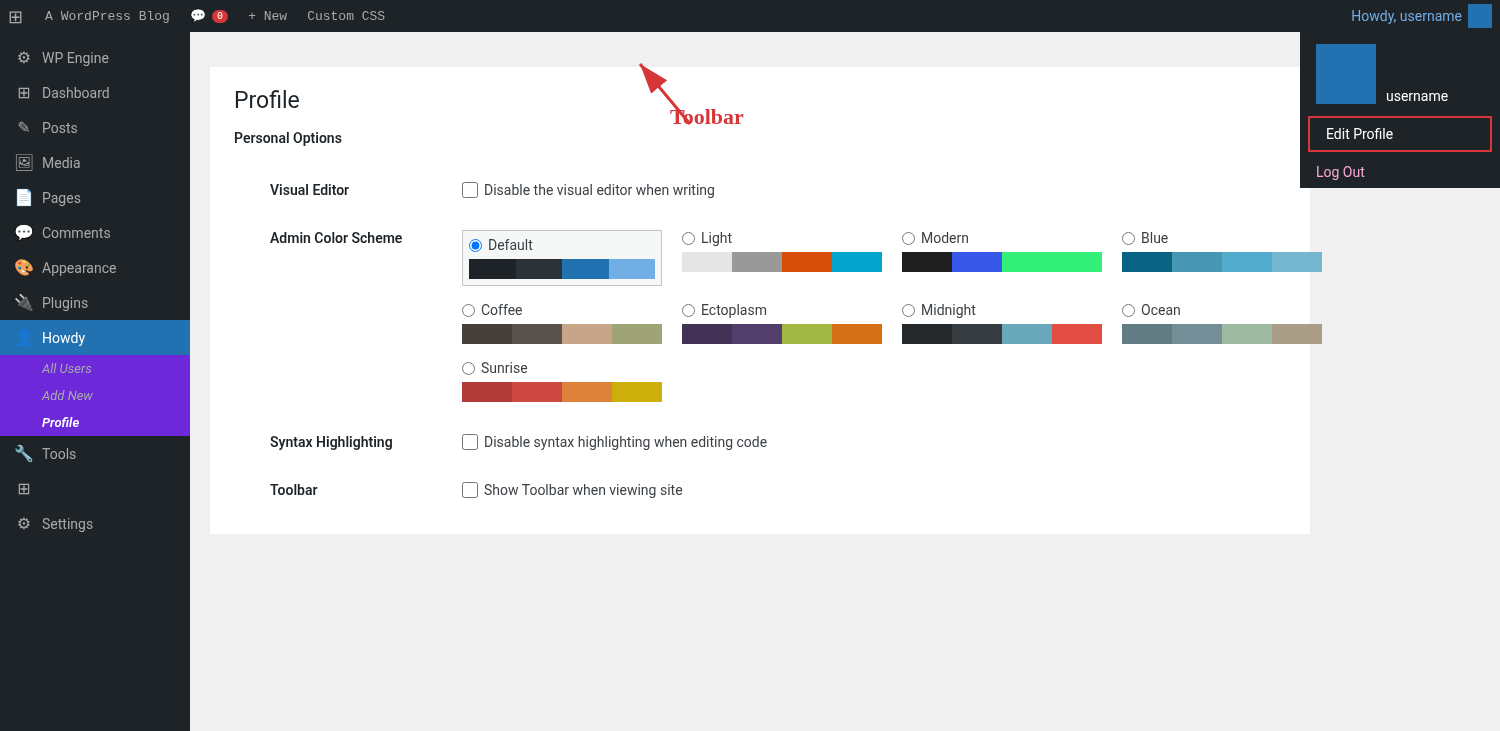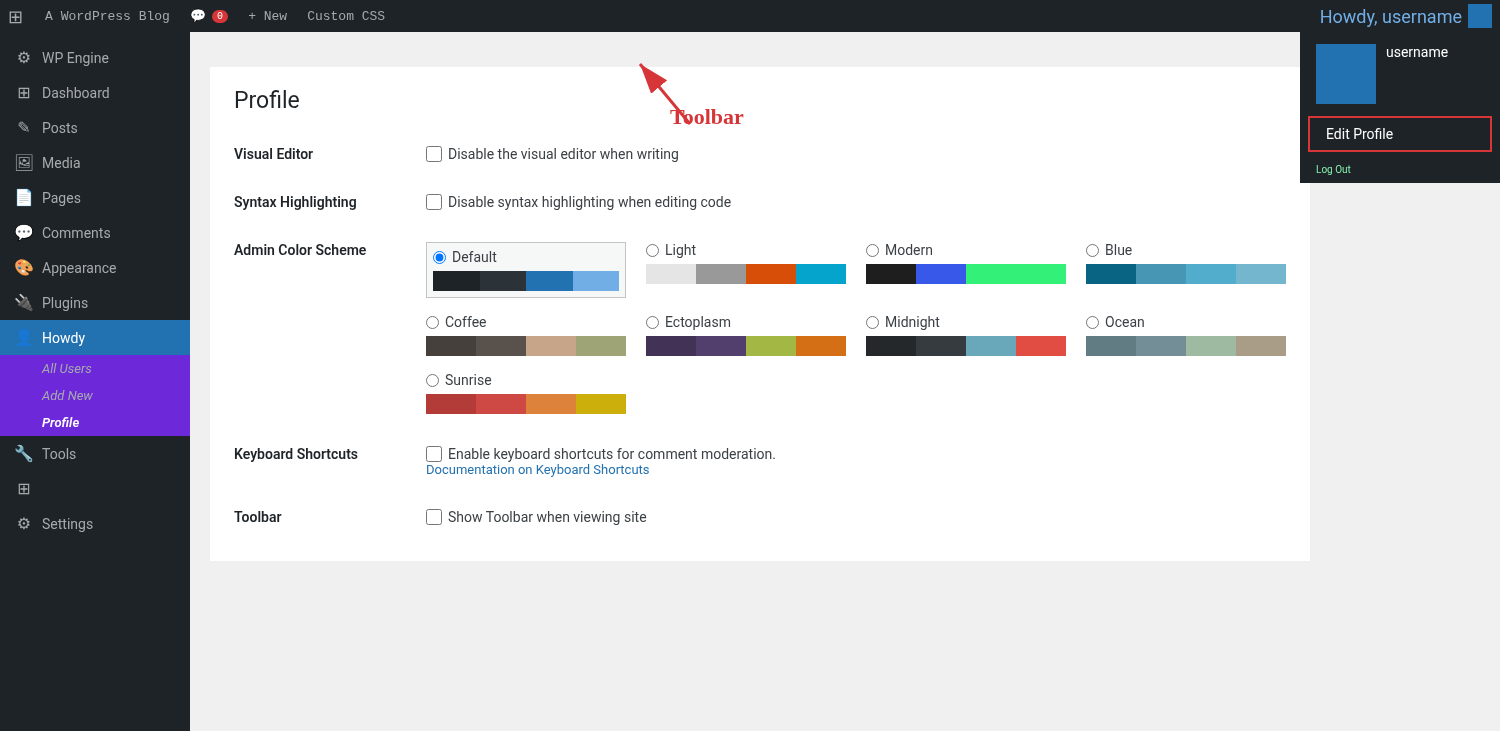--- a/index.html
+++ b/index.html
@@ -12,21 +12,21 @@
       display: flex;
       align-items: center;
       padding: 0 8px;
       position: fixed;
       top: 0; left: 0; right: 0;
       z-index: 100;
     }
     .adminbar-logo { color: #a7aaad; font-size: 18px; margin-right: 12px; }
     .adminbar-item { color: #a7aaad; font-size: 13px; padding: 0 10px; cursor: pointer; display: flex; align-items: center; gap: 4px; font-family: Liberation Mono, monospace; }
     .adminbar-right { margin-left: auto; display: flex; align-items: center; gap: 0; }
-    .howdy-text { color: #72aee6; font-size: 18px; cursor: pointer; }
+    .howdy-text { color: #72aee6; font-size: 14px; cursor: pointer; }
     .adminbar-avatar { width: 24px; height: 24px; background: #2271b1; margin-left: 6px; }
     .comment-count { background: #d63638; color: #fff; font-size: 10px; border-radius: 8px; padding: 1px 5px; margin-left: 2px; }
 
     
     #wpcontent-wrap { display: flex; padding-top: 32px; min-height: 731px; }
 
     
     #adminmenuwrap {
       width: 190px;
       background: #1d2327;
@@ -54,21 +54,21 @@
     #wpcontent {
       flex: 1;
       background: #f0f0f1;
       padding: 20px 20px 20px 20px;
     }
     .wrap { background: #fff; padding: 20px 24px; max-width: 1100px; }
     h1.page-title { font-size: 23px; font-weight: 400; color: #1d2327; margin-bottom: 16px; }
     h2.section-title { font-size: 14px; font-weight: 600; color: #1d2327; margin-bottom: 20px; margin-top: 8px; }
 
     
-    .form-table { width: 100%; border-collapse: collapse; }
+    .form-table { width: 100%; border-collapse: collapse; margin-left: 36px; }
     .form-table tr { vertical-align: top; }
     .form-table th {
       text-align: left;
       padding: 16px 10px 16px 0;
       width: 220px;
       font-size: 14px;
       font-weight: 600;
       color: #1d2327;
       white-space: nowrap;
     }
@@ -99,40 +99,40 @@
       position: fixed;
       top: 32px;
       right: 0;
       background: #1d2327;
       min-width: 200px;
       z-index: 200;
       border: none;
     }
     .user-dropdown-header {
       display: flex;
-      align-items: flex-start;
+      align-items: flex-end;
       gap: 10px;
       padding: 12px 16px;
     }
     .user-avatar-large { width: 60px; height: 60px; background: #2271b1; flex-shrink: 0; }
     .user-dropdown-name { color: #fff; font-size: 14px; font-weight: 400; }
     .edit-profile-btn {
       display: block;
       padding: 8px 16px;
       color: #fff;
       font-size: 14px;
       cursor: pointer;
       border: 2px solid #d63638;
       margin: 0 8px 4px 8px;
     }
     .logout-link {
       display: block;
       padding: 8px 16px;
-      color: #86efac;
-      font-size: 10px;
+      color: #f9a8d4;
+      font-size: 14px;
       cursor: pointer;
     }
   </style>
 </head>
 <body>
 
 <div id="wpadminbar">
   <span class="adminbar-logo">⊞</span>
   <span class="adminbar-item">A WordPress Blog</span>
   <span class="adminbar-item">
@@ -226,170 +226,161 @@
             </marker>
           </defs>
           <line x1="80" y1="70" x2="30" y2="10" stroke="#d63638" stroke-width="3" marker-end="url(#arrowhead)"></line>
         </svg>
         <span style="position:absolute;top:50px;left:60px;color:#d63638;font-size:22px;font-weight:700;font-family:Georgia,serif;white-space:nowrap;">Toolbar</span>
       </div>
     </div>
 
     <div class="wrap">
       <h1 class="page-title">Profile</h1>
+      <h2 class="section-title">Personal Options</h2>
 
       <table class="form-table">
         <tbody>
 
           <tr>
             <th>Visual Editor</th>
             <td>
               <label>
                 <input type="checkbox" style="">
                 <span>Disable the visual editor when writing</span>
               </label>
             </td>
           </tr>
 
           <tr>
+            <th>Admin Color Scheme</th>
+            <td>
+              <div class="color-scheme-grid" id="color-scheme-grid">
+              <div class="color-scheme-option scheme-selected">
+                    <label>
+                      <input type="radio" name="admin_color" value="default" checked="" style="">
+                      <span>Default</span>
+                    </label>
+                    <div class="color-swatches">
+                      <div class="color-swatch" style="background-color: rgb(29, 35, 39);"></div>
+                      <div class="color-swatch" style="background-color: rgb(44, 51, 56);"></div>
+                      <div class="color-swatch" style="background-color: rgb(34, 113, 177);"></div>
+                      <div class="color-swatch" style="background-color: rgb(114, 174, 230);"></div>
+                    </div>
+                  </div>
+                  <div class="color-scheme-option">
+                    <label>
+                      <input type="radio" name="admin_color" value="light" style="">
+                      <span>Light</span>
+                    </label>
+                    <div class="color-swatches">
+                      <div class="color-swatch" style="background-color: rgb(229, 229, 229);"></div>
+                      <div class="color-swatch" style="background-color: rgb(153, 153, 153);"></div>
+                      <div class="color-swatch" style="background-color: rgb(214, 78, 7);"></div>
+                      <div class="color-swatch" style="background-color: rgb(4, 164, 204);"></div>
+                    </div>
+                  </div>
+                  <div class="color-scheme-option">
+                    <label>
+                      <input type="radio" name="admin_color" value="modern" style="">
+                      <span>Modern</span>
+                    </label>
+                    <div class="color-swatches">
+                      <div class="color-swatch" style="background-color: rgb(30, 30, 30);"></div>
+                      <div class="color-swatch" style="background-color: rgb(56, 88, 233);"></div>
+                      <div class="color-swatch" style="background-color: rgb(51, 240, 120);"></div>
+                      <div class="color-swatch" style="background-color: rgb(51, 240, 120);"></div>
+                    </div>
+                  </div>
+                  <div class="color-scheme-option">
+                    <label>
+                      <input type="radio" name="admin_color" value="blue" style="">
+                      <span>Blue</span>
+                    </label>
+                    <div class="color-swatches">
+                      <div class="color-swatch" style="background-color: rgb(9, 100, 132);"></div>
+                      <div class="color-swatch" style="background-color: rgb(71, 150, 179);"></div>
+                      <div class="color-swatch" style="background-color: rgb(82, 172, 204);"></div>
+                      <div class="color-swatch" style="background-color: rgb(116, 182, 206);"></div>
+                    </div>
+                  </div>
+                  <div class="color-scheme-option">
+                    <label>
+                      <input type="radio" name="admin_color" value="coffee" style="">
+                      <span>Coffee</span>
+                    </label>
+                    <div class="color-swatches">
+                      <div class="color-swatch" style="background-color: rgb(70, 64, 60);"></div>
+                      <div class="color-swatch" style="background-color: rgb(89, 82, 76);"></div>
+                      <div class="color-swatch" style="background-color: rgb(199, 165, 137);"></div>
+                      <div class="color-swatch" style="background-color: rgb(158, 164, 118);"></div>
+                    </div>
+                  </div>
+                  <div class="color-scheme-option">
+                    <label>
+                      <input type="radio" name="admin_color" value="ectoplasm" style="">
+                      <span>Ectoplasm</span>
+                    </label>
+                    <div class="color-swatches">
+                      <div class="color-swatch" style="background-color: rgb(65, 50, 86);"></div>
+                      <div class="color-swatch" style="background-color: rgb(82, 63, 109);"></div>
+                      <div class="color-swatch" style="background-color: rgb(163, 183, 69);"></div>
+                      <div class="color-swatch" style="background-color: rgb(212, 111, 21);"></div>
+                    </div>
+                  </div>
+                  <div class="color-scheme-option">
+                    <label>
+                      <input type="radio" name="admin_color" value="midnight" style="">
+                      <span>Midnight</span>
+                    </label>
+                    <div class="color-swatches">
+                      <div class="color-swatch" style="background-color: rgb(37, 40, 43);"></div>
+                      <div class="color-swatch" style="background-color: rgb(54, 59, 63);"></div>
+                      <div class="color-swatch" style="background-color: rgb(105, 168, 187);"></div>
+                      <div class="color-swatch" style="background-color: rgb(225, 77, 67);"></div>
+                    </div>
+                  </div>
+                  <div class="color-scheme-option">
+                    <label>
+                      <input type="radio" name="admin_color" value="ocean" style="">
+                      <span>Ocean</span>
+                    </label>
+                    <div class="color-swatches">
+                      <div class="color-swatch" style="background-color: rgb(98, 124, 131);"></div>
+                      <div class="color-swatch" style="background-color: rgb(115, 142, 150);"></div>
+                      <div class="color-swatch" style="background-color: rgb(158, 186, 160);"></div>
+                      <div class="color-swatch" style="background-color: rgb(170, 157, 136);"></div>
+                    </div>
+                  </div>
+                  <div class="color-scheme-option">
+                    <label>
+                      <input type="radio" name="admin_color" value="sunrise" style="">
+                      <span>Sunrise</span>
+                    </label>
+                    <div class="color-swatches">
+                      <div class="color-swatch" style="background-color: rgb(180, 60, 56);"></div>
+                      <div class="color-swatch" style="background-color: rgb(207, 73, 68);"></div>
+                      <div class="color-swatch" style="background-color: rgb(221, 130, 59);"></div>
+                      <div class="color-swatch" style="background-color: rgb(204, 175, 11);"></div>
+                    </div>
+                  </div>
+                </div>
+            </td>
+          </tr>
+
+          <tr>
             <th>Syntax Highlighting</th>
             <td>
               <label>
                 <input type="checkbox" style="">
                 <span>Disable syntax highlighting when editing code</span>
               </label>
             </td>
           </tr>
 
-          <tr>
-            <th>Admin Color Scheme</th>
-            <td>
-              <div class="color-scheme-grid" id="color-scheme-grid">
-              <div class="color-scheme-option scheme-selected">
-                    <label>
-                      <input type="radio" name="admin_color" value="default" checked="" style="">
-                      <span>Default</span>
-                    </label>
-                    <div class="color-swatches">
-                      <div class="color-swatch" style="background-color: rgb(29, 35, 39);"></div>
-                      <div class="color-swatch" style="background-color: rgb(44, 51, 56);"></div>
-                      <div class="color-swatch" style="background-color: rgb(34, 113, 177);"></div>
-                      <div class="color-swatch" style="background-color: rgb(114, 174, 230);"></div>
-                    </div>
-                  </div>
-                  <div class="color-scheme-option">
-                    <label>
-                      <input type="radio" name="admin_color" value="light" style="">
-                      <span>Light</span>
-                    </label>
-                    <div class="color-swatches">
-                      <div class="color-swatch" style="background-color: rgb(229, 229, 229);"></div>
-                      <div class="color-swatch" style="background-color: rgb(153, 153, 153);"></div>
-                      <div class="color-swatch" style="background-color: rgb(214, 78, 7);"></div>
-                      <div class="color-swatch" style="background-color: rgb(4, 164, 204);"></div>
-                    </div>
-                  </div>
-                  <div class="color-scheme-option">
-                    <label>
-                      <input type="radio" name="admin_color" value="modern" style="">
-                      <span>Modern</span>
-                    </label>
-                    <div class="color-swatches">
-                      <div class="color-swatch" style="background-color: rgb(30, 30, 30);"></div>
-                      <div class="color-swatch" style="background-color: rgb(56, 88, 233);"></div>
-                      <div class="color-swatch" style="background-color: rgb(51, 240, 120);"></div>
-                      <div class="color-swatch" style="background-color: rgb(51, 240, 120);"></div>
-                    </div>
-                  </div>
-                  <div class="color-scheme-option">
-                    <label>
-                      <input type="radio" name="admin_color" value="blue" style="">
-                      <span>Blue</span>
-                    </label>
-                    <div class="color-swatches">
-                      <div class="color-swatch" style="background-color: rgb(9, 100, 132);"></div>
-                      <div class="color-swatch" style="background-color: rgb(71, 150, 179);"></div>
-                      <div class="color-swatch" style="background-color: rgb(82, 172, 204);"></div>
-                      <div class="color-swatch" style="background-color: rgb(116, 182, 206);"></div>
-                    </div>
-                  </div>
-                  <div class="color-scheme-option">
-                    <label>
-                      <input type="radio" name="admin_color" value="coffee" style="">
-                      <span>Coffee</span>
-                    </label>
-                    <div class="color-swatches">
-                      <div class="color-swatch" style="background-color: rgb(70, 64, 60);"></div>
-                      <div class="color-swatch" style="background-color: rgb(89, 82, 76);"></div>
-                      <div class="color-swatch" style="background-color: rgb(199, 165, 137);"></div>
-                      <div class="color-swatch" style="background-color: rgb(158, 164, 118);"></div>
-                    </div>
-                  </div>
-                  <div class="color-scheme-option">
-                    <label>
-                      <input type="radio" name="admin_color" value="ectoplasm" style="">
-                      <span>Ectoplasm</span>
-                    </label>
-                    <div class="color-swatches">
-                      <div class="color-swatch" style="background-color: rgb(65, 50, 86);"></div>
-                      <div class="color-swatch" style="background-color: rgb(82, 63, 109);"></div>
-                      <div class="color-swatch" style="background-color: rgb(163, 183, 69);"></div>
-                      <div class="color-swatch" style="background-color: rgb(212, 111, 21);"></div>
-                    </div>
-                  </div>
-                  <div class="color-scheme-option">
-                    <label>
-                      <input type="radio" name="admin_color" value="midnight" style="">
-                      <span>Midnight</span>
-                    </label>
-                    <div class="color-swatches">
-                      <div class="color-swatch" style="background-color: rgb(37, 40, 43);"></div>
-                      <div class="color-swatch" style="background-color: rgb(54, 59, 63);"></div>
-                      <div class="color-swatch" style="background-color: rgb(105, 168, 187);"></div>
-                      <div class="color-swatch" style="background-color: rgb(225, 77, 67);"></div>
-                    </div>
-                  </div>
-                  <div class="color-scheme-option">
-                    <label>
-                      <input type="radio" name="admin_color" value="ocean" style="">
-                      <span>Ocean</span>
-                    </label>
-                    <div class="color-swatches">
-                      <div class="color-swatch" style="background-color: rgb(98, 124, 131);"></div>
-                      <div class="color-swatch" style="background-color: rgb(115, 142, 150);"></div>
-                      <div class="color-swatch" style="background-color: rgb(158, 186, 160);"></div>
-                      <div class="color-swatch" style="background-color: rgb(170, 157, 136);"></div>
-                    </div>
-                  </div>
-                  <div class="color-scheme-option">
-                    <label>
-                      <input type="radio" name="admin_color" value="sunrise" style="">
-                      <span>Sunrise</span>
-                    </label>
-                    <div class="color-swatches">
-                      <div class="color-swatch" style="background-color: rgb(180, 60, 56);"></div>
-                      <div class="color-swatch" style="background-color: rgb(207, 73, 68);"></div>
-                      <div class="color-swatch" style="background-color: rgb(221, 130, 59);"></div>
-                      <div class="color-swatch" style="background-color: rgb(204, 175, 11);"></div>
-                    </div>
-                  </div>
-                </div>
-            </td>
-          </tr>
-
-          <tr>
-            <th>Keyboard Shortcuts</th>
-            <td>
-              <label>
-                <input type="checkbox" style="">
-                <span>Enable keyboard shortcuts for comment moderation.</span>
-              </label>
-              <a class="doc-link" href="#">Documentation on Keyboard Shortcuts</a>
-            </td>
-          </tr>
 
           <tr>
             <th>Toolbar</th>
             <td>
               <label>
                 <input type="checkbox" style="">
                 <span>Show Toolbar when viewing site</span>
               </label>
             </td>
           </tr>

